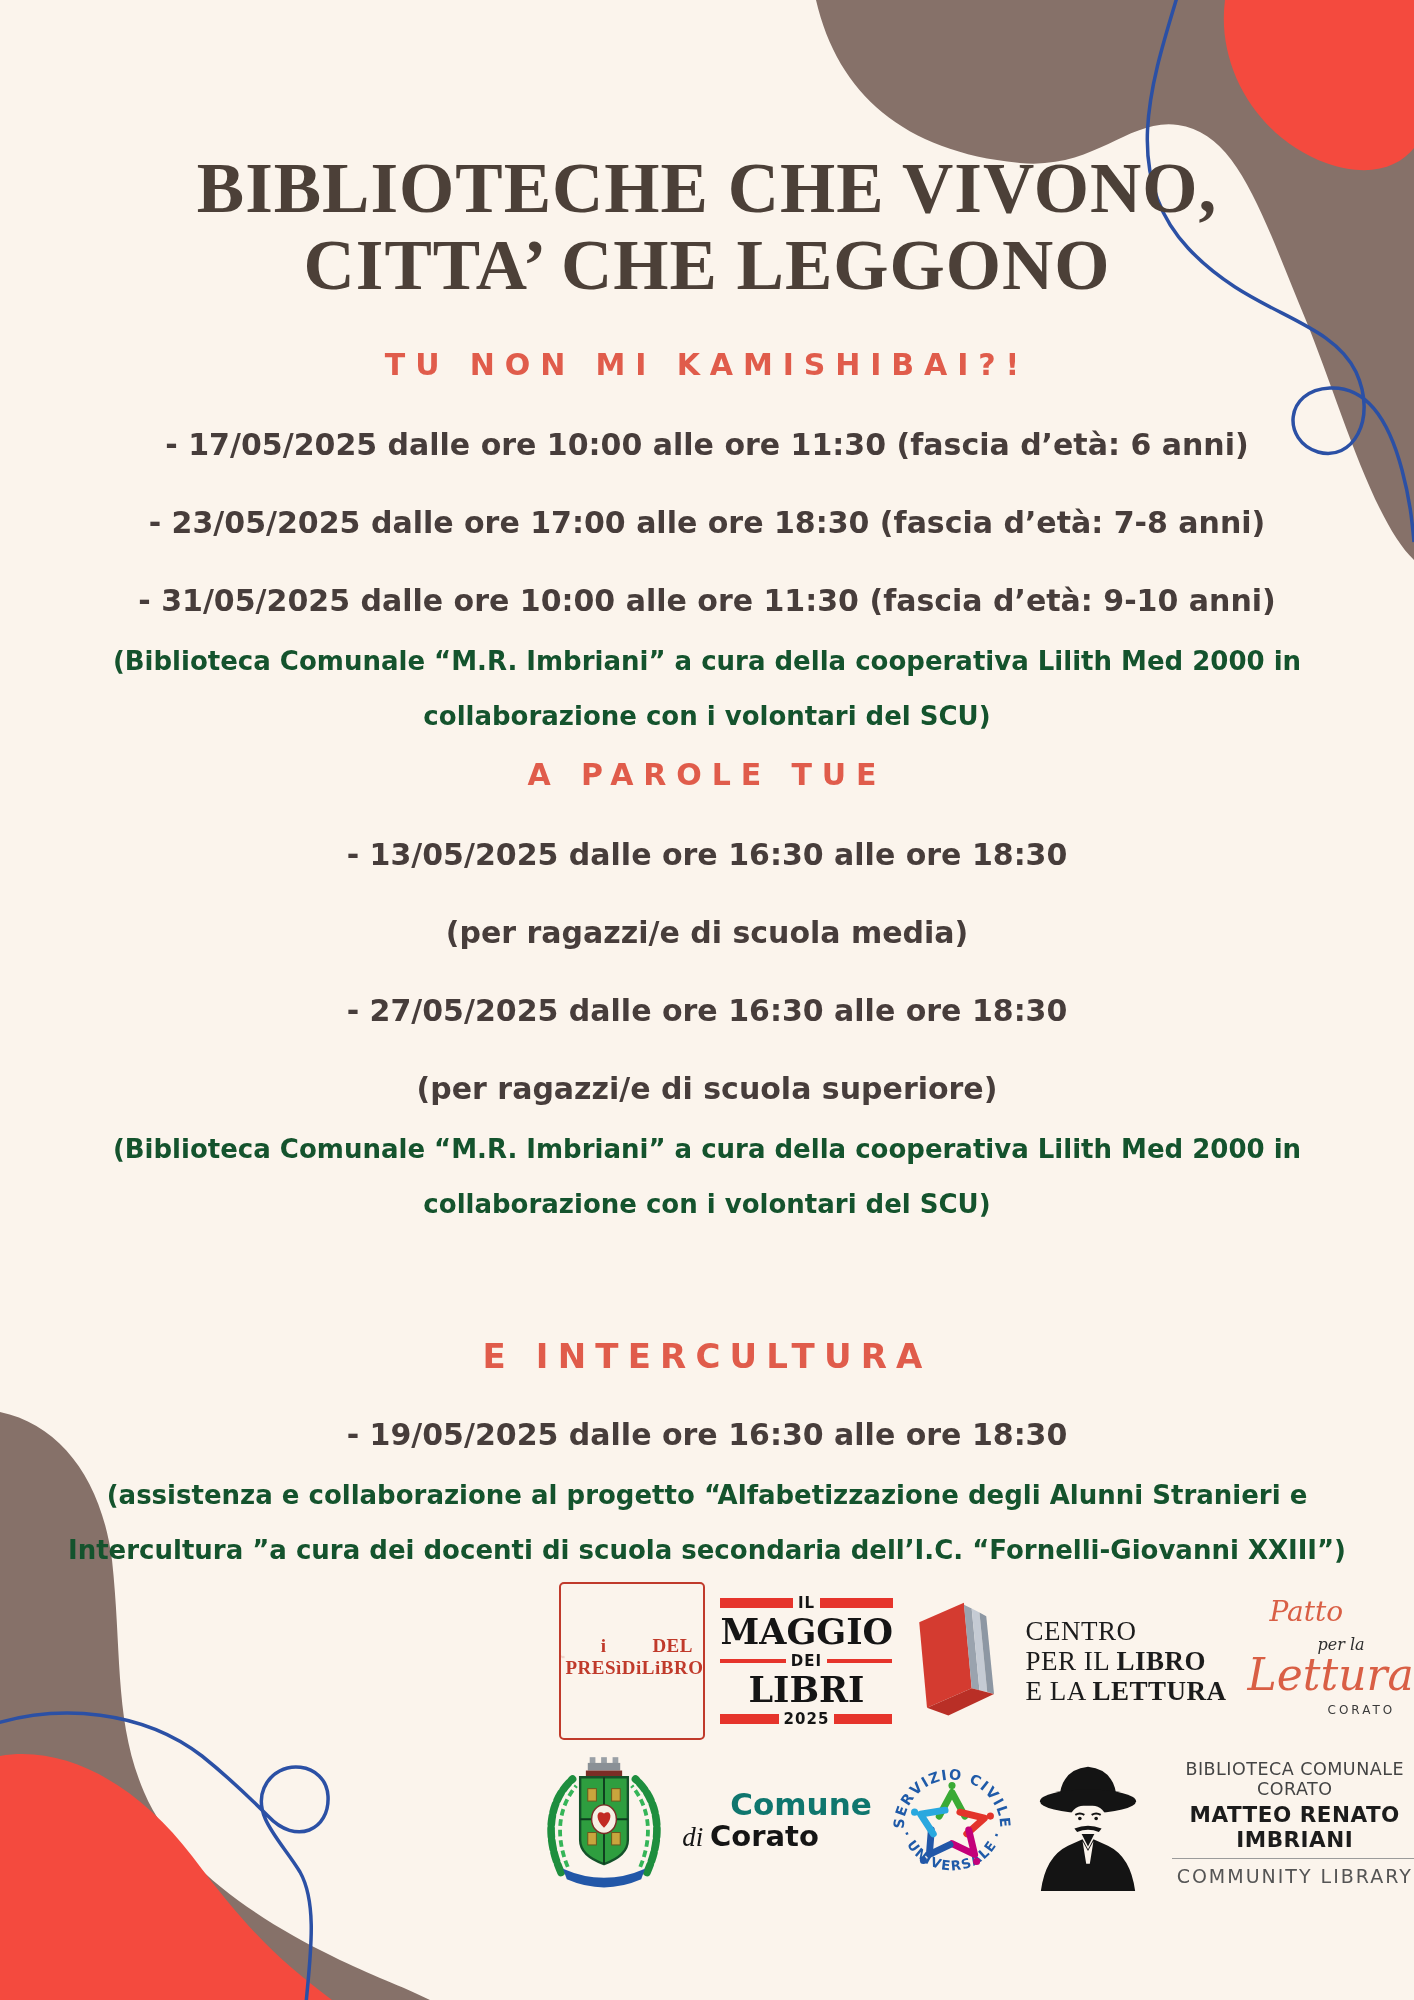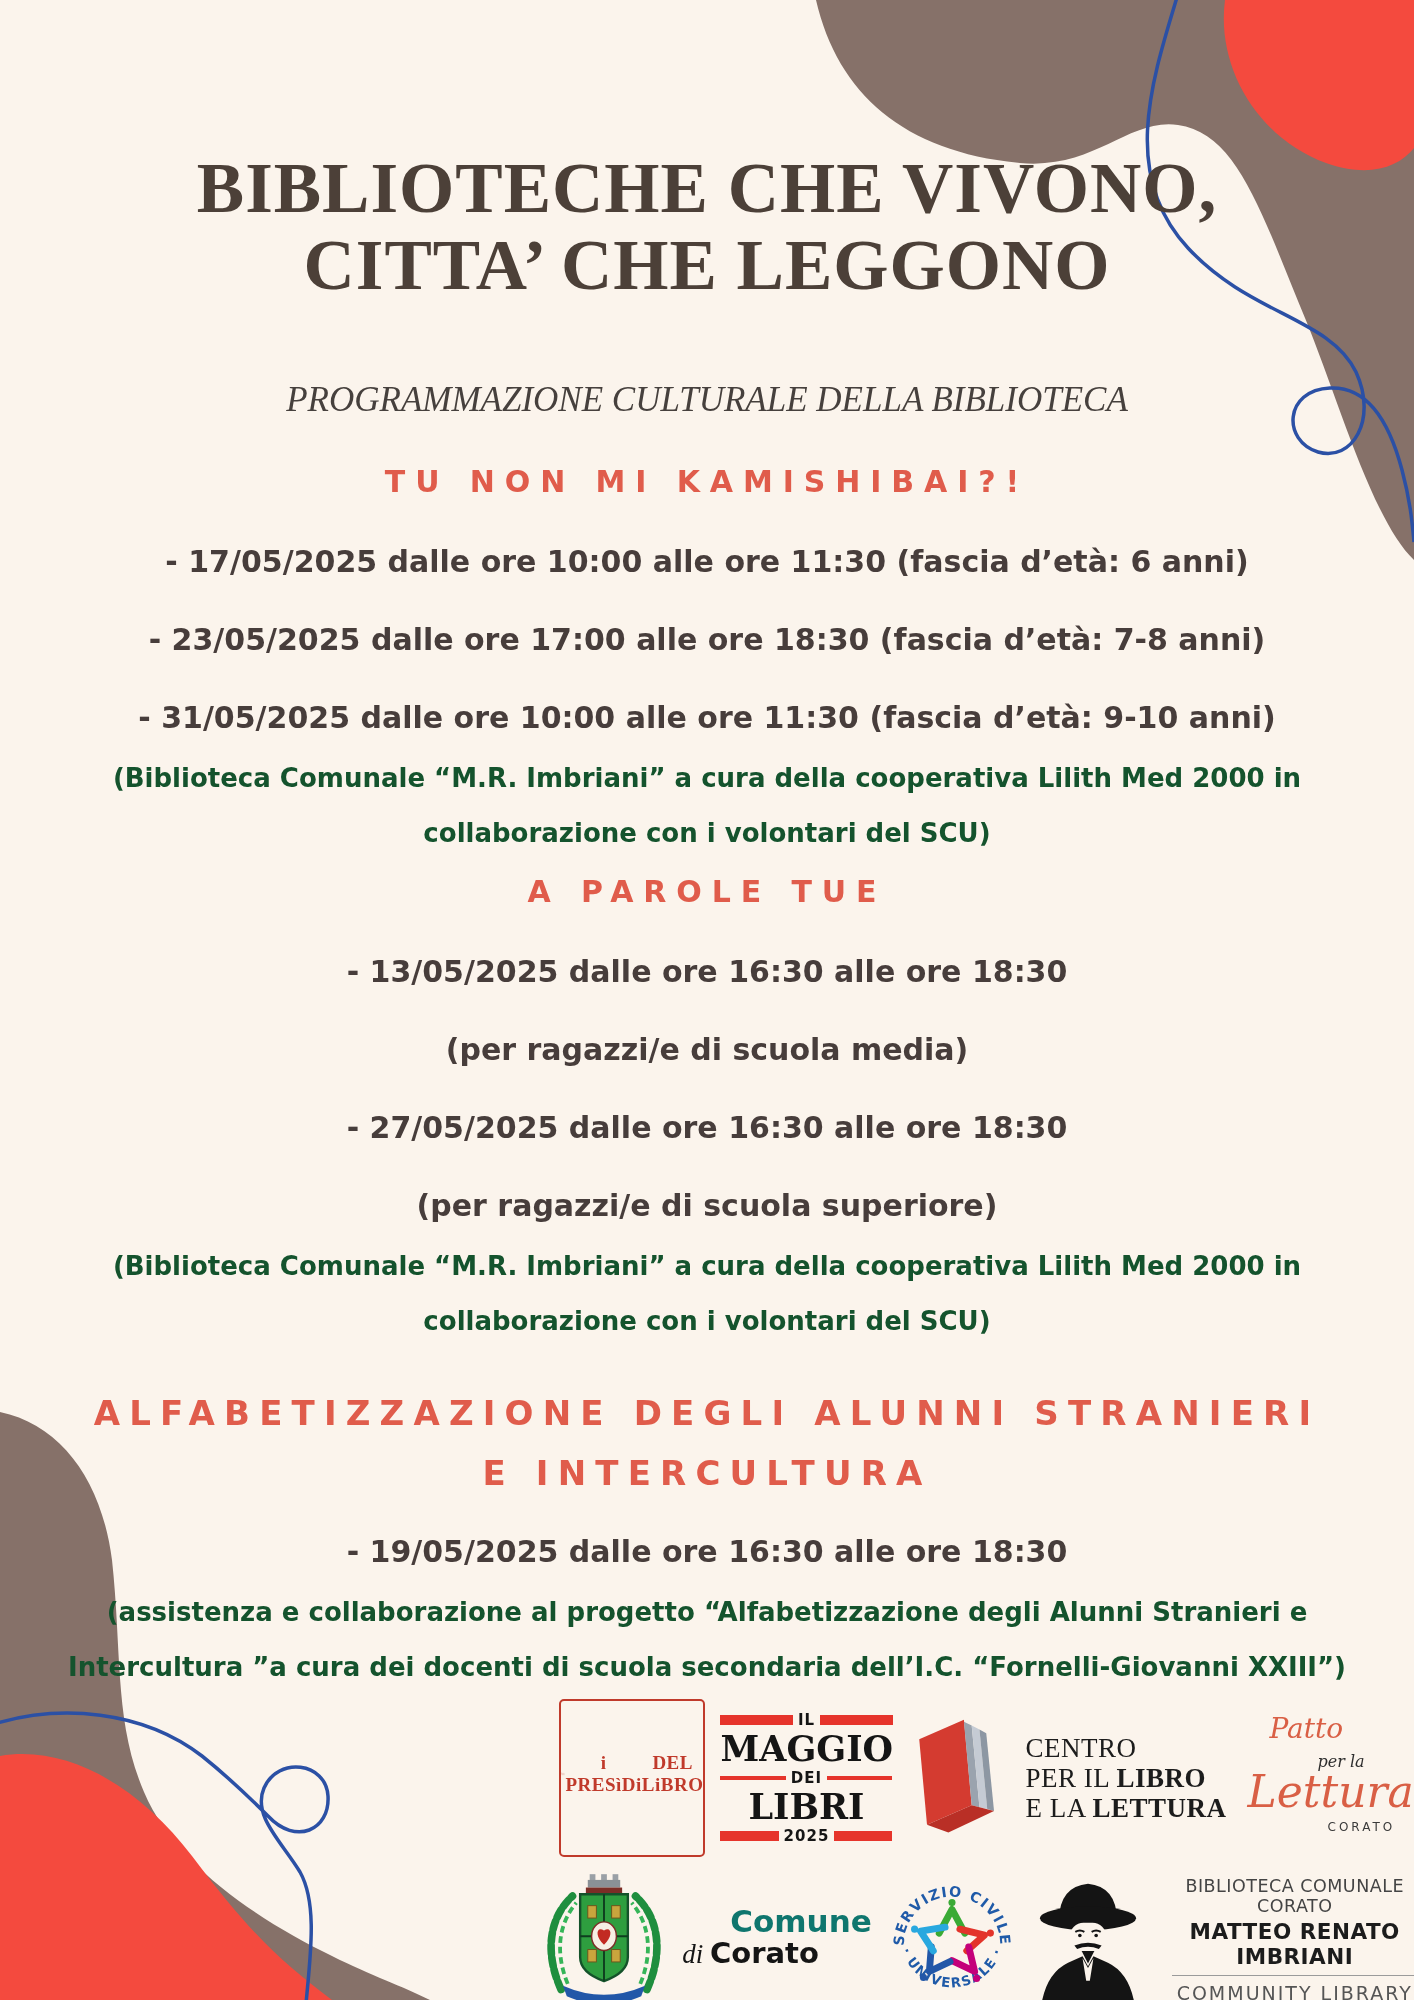--- a/index.html
+++ b/index.html
@@ -130,21 +130,20 @@
     <path d="M -6,1724 C 60,1704 142,1710 202,1756 C 232,1780 250,1798 268,1816 C 296,1846 330,1830 328,1796 C 326,1762 278,1756 264,1788 C 252,1816 282,1842 300,1872 C 318,1904 310,1958 306,2004" fill="none" stroke="#2B50A5" stroke-width="3.5"></path>
   </svg>
 
   <div class="content">
 
     <h1 class="title">
       <span>BIBLIOTECHE CHE VIVONO,</span><br>
       <span>CITTA’ CHE LEGGONO</span>
     </h1>
 
-    <p class="subtitle">PROGRAMMAZIONE CULTURALE DELLA BIBLIOTECA</p>
 
     <h2 class="sec">TU NON MI KAMISHIBAI?!</h2>
     <p class="item item-first">- 17/05/2025 dalle ore 10:00 alle ore 11:30 (fascia d’età: 6 anni)</p>
     <p class="item">- 23/05/2025 dalle ore 17:00 alle ore 18:30 (fascia d’età: 7-8 anni)</p>
     <p class="item">- 31/05/2025 dalle ore 10:00 alle ore 11:30 (fascia d’età: 9-10 anni)</p>
     <p class="note">
       <span>(Biblioteca Comunale “M.R. Imbriani” a cura della cooperativa Lilith Med 2000 in</span><br>
       <span>collaborazione con i volontari del SCU)</span>
     </p>
 
@@ -152,21 +151,21 @@
     <p class="item item-first">- 13/05/2025 dalle ore 16:30 alle ore 18:30</p>
     <p class="item">(per ragazzi/e di scuola media)</p>
     <p class="item">- 27/05/2025 dalle ore 16:30 alle ore 18:30</p>
     <p class="item">(per ragazzi/e di scuola superiore)</p>
     <p class="note">
       <span>(Biblioteca Comunale “M.R. Imbriani” a cura della cooperativa Lilith Med 2000 in</span><br>
       <span>collaborazione con i volontari del SCU)</span>
     </p>
 
     <h2 class="sec sec-3">
-      <span>ALFABETIZZAZIONE DEGLI ALUNNI STRANIERI</span><br>
+      <br>
       <span>E INTERCULTURA</span>
     </h2>
     <p class="item item-first-s3">- 19/05/2025 dalle ore 16:30 alle ore 18:30</p>
     <p class="note">
       <span>(assistenza e collaborazione al progetto “Alfabetizzazione degli Alunni Stranieri e</span><br>
       <span>Intercultura ”a cura dei docenti di scuola secondaria dell’I.C. “Fornelli-Giovanni XXIII”)</span>
     </p>
 
     <div class="logos">
 

